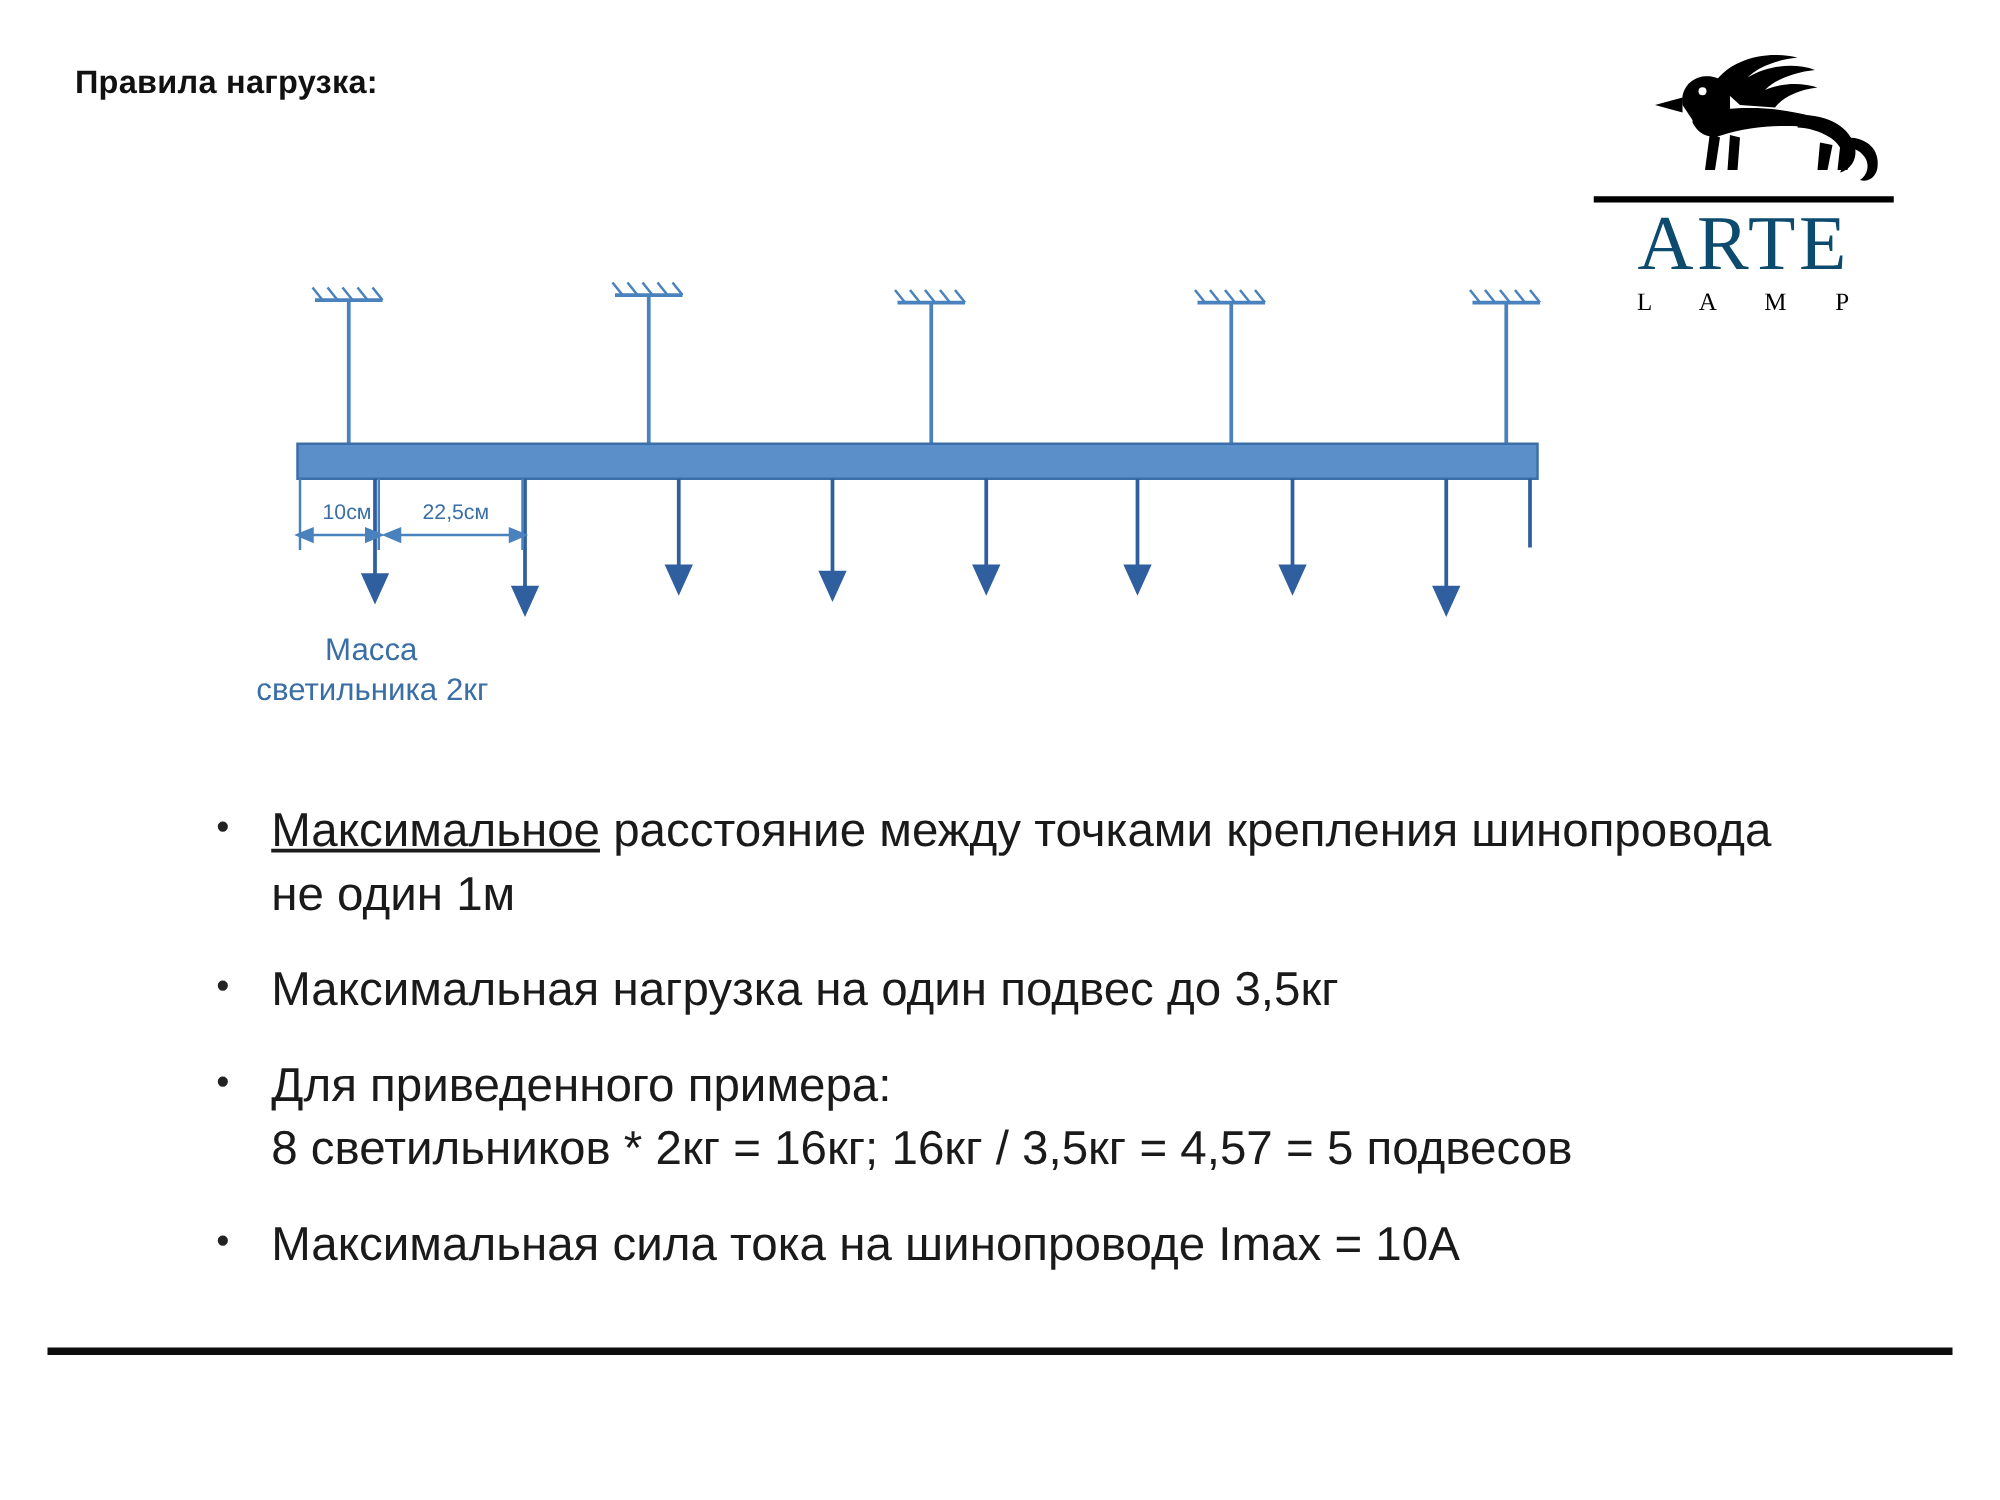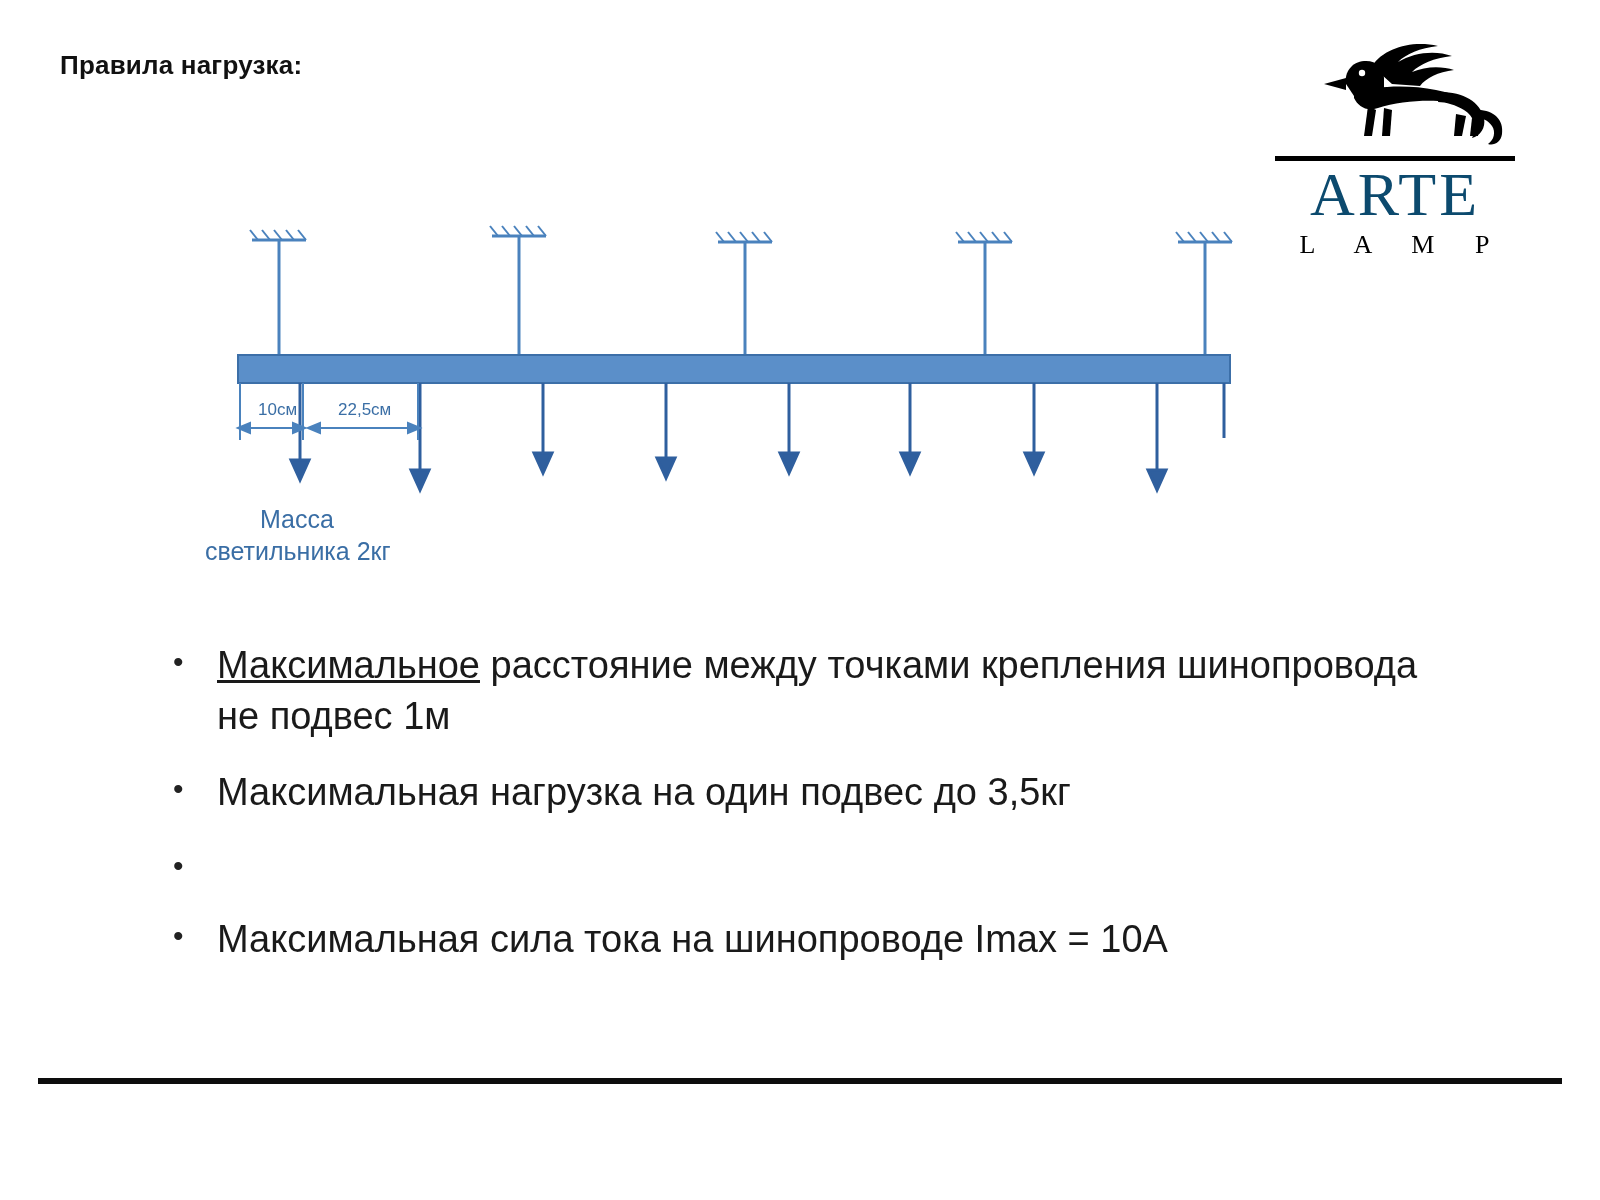--- a/index.html
+++ b/index.html
@@ -48,21 +48,21 @@
   .logo-word {
     font-family: "Liberation Serif", serif;
     font-size: 62px;
     line-height: 0.95;
     letter-spacing: 3px;
     color: #0c4a6e;
     font-weight: normal;
   }
   .logo-sub {
     font-family: "Liberation Serif", serif;
-    font-size: 26px;
+    font-size: 20px;
     letter-spacing: 17px;
     color: #000;
     margin-top: 6px;
     padding-left: 16px;
   }
 
   
   .diagram {
     position: absolute;
     left: 0;
@@ -255,31 +255,35 @@
     <text x="205" y="380" font-family="Liberation Sans, sans-serif" font-size="25" fill="#3a6ea5">светильника 2кг</text>
   </svg>
 </div>
 
 <div class="bullets">
 
   <div class="bullet-row">
     <div class="bullet-dot">•</div>
     <div class="bullet-text">
       <span class="u">Максимальное</span><span> расстояние между точками крепления шинопровода</span>
-      <span class="line2">не подвес 1м</span>
+      <span class="line2">не один 1м</span>
     </div>
   </div>
 
   <div class="bullet-row">
     <div class="bullet-dot">•</div>
     <div class="bullet-text">Максимальная нагрузка на один подвес до 3,5кг</div>
   </div>
 
   <div class="bullet-row">
     <div class="bullet-dot">•</div>
+    <div class="bullet-text">
+      <span>Для приведенного примера:</span>
+      <span class="line2">8 светильников * 2кг = 16кг;   16кг / 3,5кг = 4,57 = 5 подвесов</span>
+    </div>
   </div>
 
   <div class="bullet-row">
     <div class="bullet-dot">•</div>
     <div class="bullet-text">Максимальная сила тока на шинопроводе Imax = 10A</div>
   </div>
 
 </div>
 
 <div class="bottom-rule"></div>

